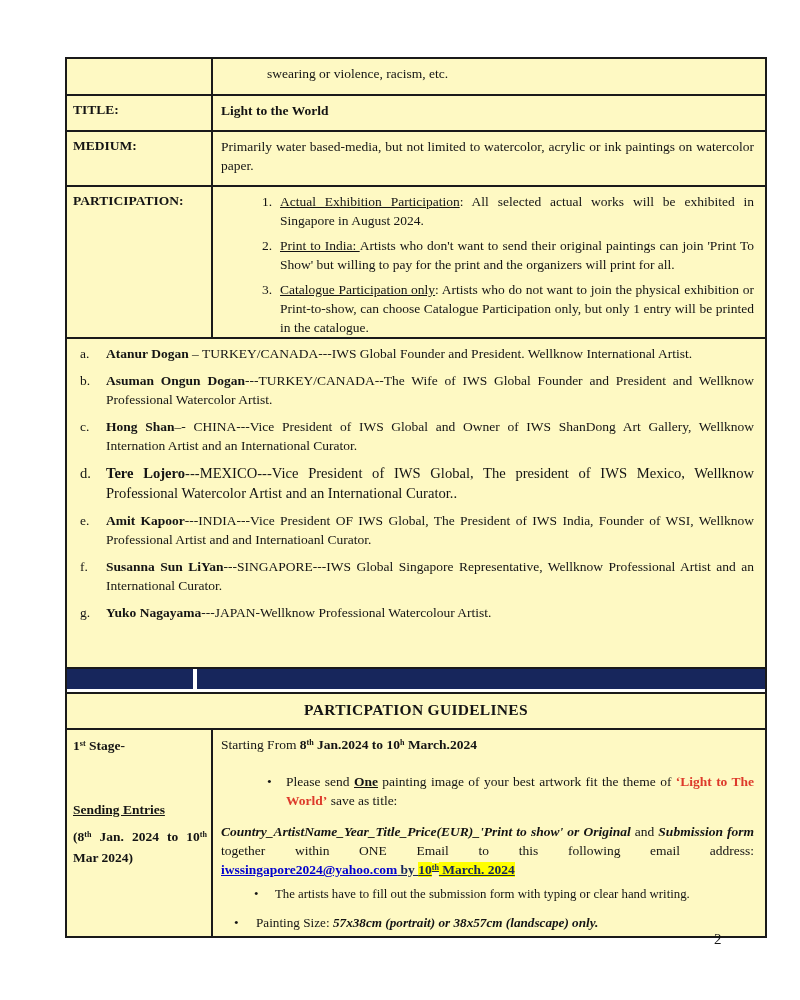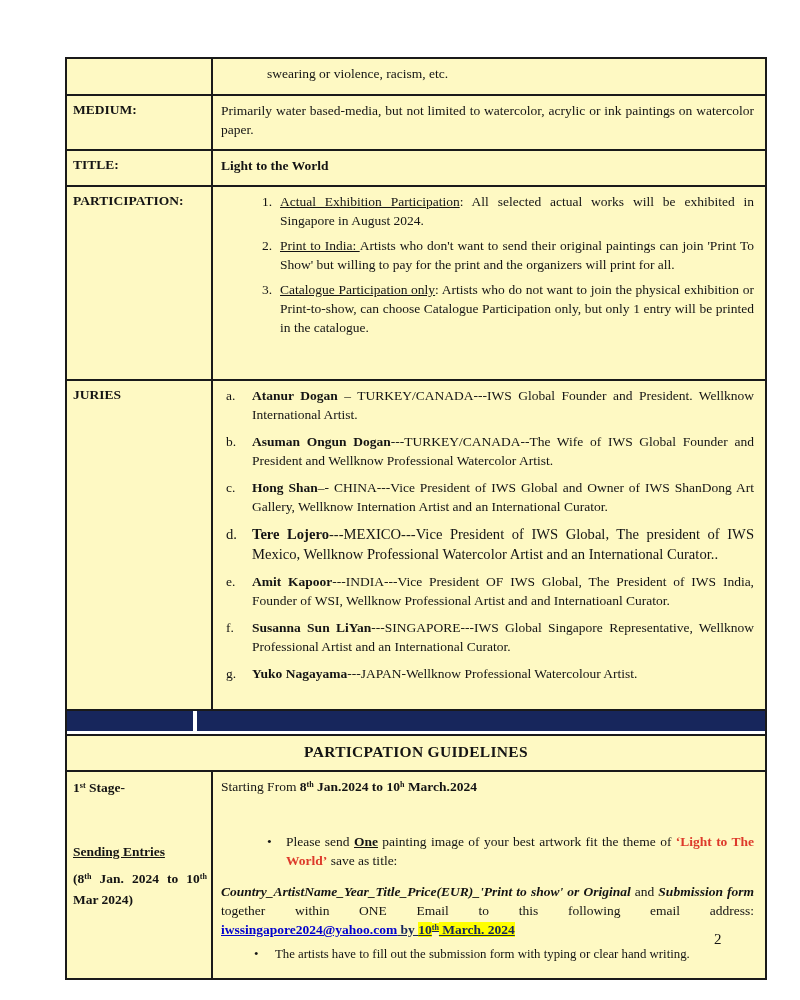--- a/index.html
+++ b/index.html
@@ -31,21 +31,21 @@
   .cell.content{
     flex:1;font-size:13.5px;line-height:19px;
     padding:5px 11px 0 8px;
   }
   .r1{height:35px;}
   .r1 .content{padding-left:54px;}
   .r2{height:36px;}
   .r2 .content{font-weight:bold;}
   .r3{height:55px;}
   .r3 .content{text-align:justify;}
-  .r4{height:194px;}
+  .r4{height:152px;}
   .r5{height:330px;}
   .rnavy{height:25px;background:#fff;padding-bottom:3px;}
   .navy-left{width:126px;flex:none;background:var(--navy);}
   .navy-gap{width:4px;flex:none;background:#fff;}
   .navy-right{flex:1;background:var(--navy);}
   .rguide{height:36px;}
   .cell.full{
     flex:1;text-align:center;font-weight:bold;font-size:15.5px;
     padding-top:7px;letter-spacing:.3px;
   }
@@ -62,21 +62,21 @@
   .plist .marker{width:18px;}
   
   .jlist .li{margin:0 0 8px 5px;line-height:19px;}
   .jlist .marker{width:26px;}
   .jlist .li.big{font-size:14.6px;line-height:20px;}
   
   .stage1{margin-bottom:43px;}
   .stage2{margin-bottom:8px;text-decoration:underline;}
   .stage3 .body{text-align:justify;}
   
-  .first{margin-bottom:34px;}
+  .first{margin-bottom:16px;}
   .bul1{margin:0 0 12px 46px;}
   .bul1 .marker{width:19px;}
   .fname .body{text-align:justify;text-align-last:justify;}
   .fname{margin-bottom:0;}
   .email{margin-bottom:5px;}
   .email .body{text-align:left;}
   .bul2{margin:0 0 10px 33px;font-size:12.8px;line-height:17px;}
   .bul2 .marker{width:21px;}
   .bul3{margin-left:13px;font-size:13.2px;}
   .bul3 .marker{width:22px;}
@@ -98,28 +98,28 @@
 </head>
 <body>
 
 <div class="doc-table">
 
   <div class="row r1">
     <div class="cell label"></div>
     <div class="cell content">swearing or violence, racism, etc.</div>
   </div>
 
+  <div class="row r2">
+    <div class="cell label">TITLE:</div>
+    <div class="cell content">Light to the World</div>
+  </div>
+
   <div class="row r3">
     <div class="cell label">MEDIUM:</div>
     <div class="cell content">Primarily water based-media, but not limited to watercolor, acrylic or ink paintings on watercolor paper.</div>
-  </div>
-
-  <div class="row r2">
-    <div class="cell label">TITLE:</div>
-    <div class="cell content">Light to the World</div>
   </div>
 
   <div class="row r4">
     <div class="cell label">PARTICIPATION:</div>
     <div class="cell content">
       <div class="plist">
           <div class="li ">
             <span class="marker">1.</span>
             <span class="body"><span class="u">Actual Exhibition Participation</span><span>: All selected actual works will be exhibited in Singapore in August 2024.</span></span>
           </div>
@@ -129,21 +129,20 @@
           </div>
           <div class="li ">
             <span class="marker">3.</span>
             <span class="body"><span class="u">Catalogue Participation only</span><span>: Artists who do not want to join the physical exhibition or Print-to-show, can choose Catalogue Participation only, but only 1 entry will be printed in the catalogue.</span></span>
           </div>
         </div>
     </div>
   </div>
 
   <div class="row r5">
-    <div class="cell label">JURIES</div>
     <div class="cell content">
       <div class="jlist">
           <div class="li ">
             <span class="marker">a.</span>
             <span class="body"><span class="b">Atanur Dogan</span><span> – TURKEY/CANADA---IWS Global Founder and President. Wellknow International Artist.</span></span>
           </div>
           <div class="li ">
             <span class="marker">b.</span>
             <span class="body"><span class="b">Asuman Ongun Dogan</span><span>---TURKEY/CANADA--The Wife of IWS Global Founder and President and Wellknow Professional Watercolor Artist.</span></span>
           </div>

